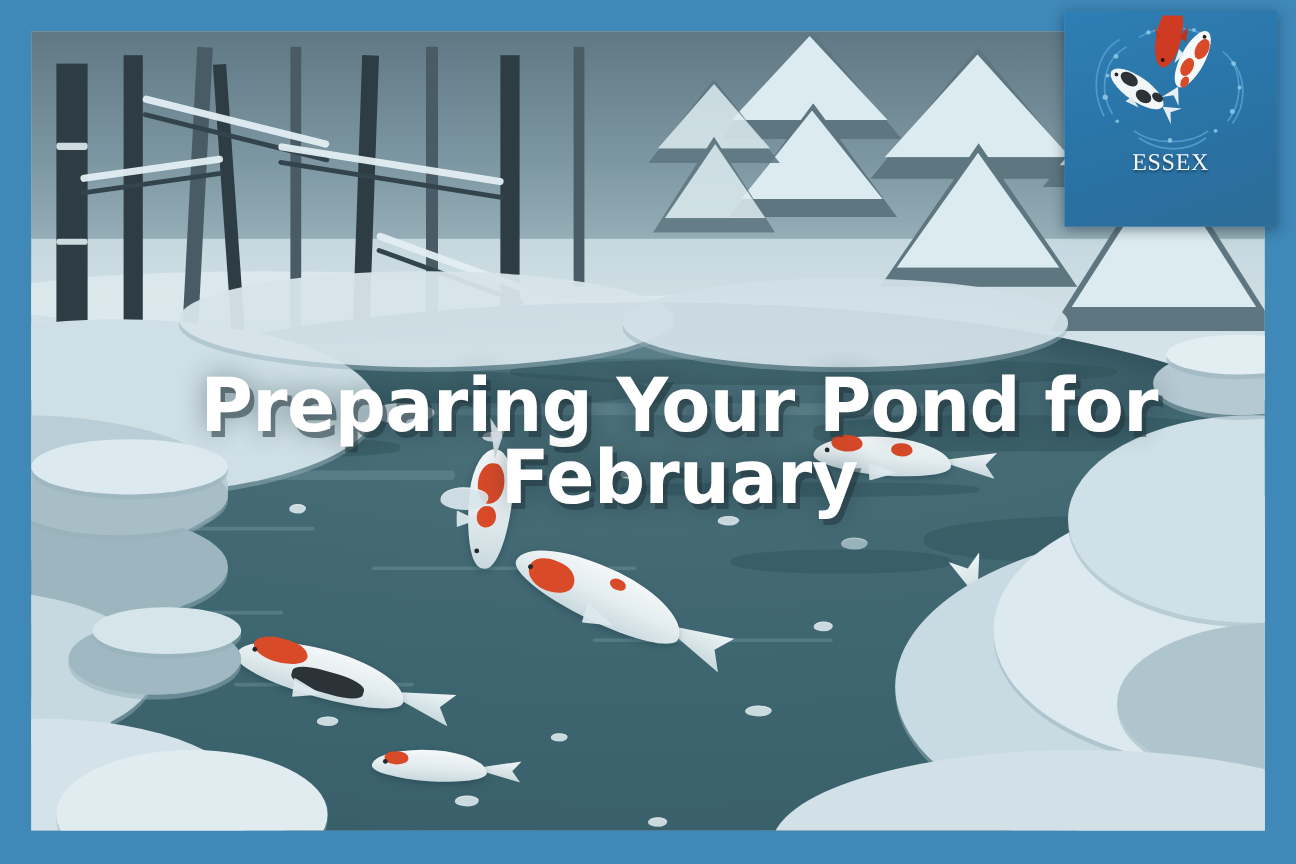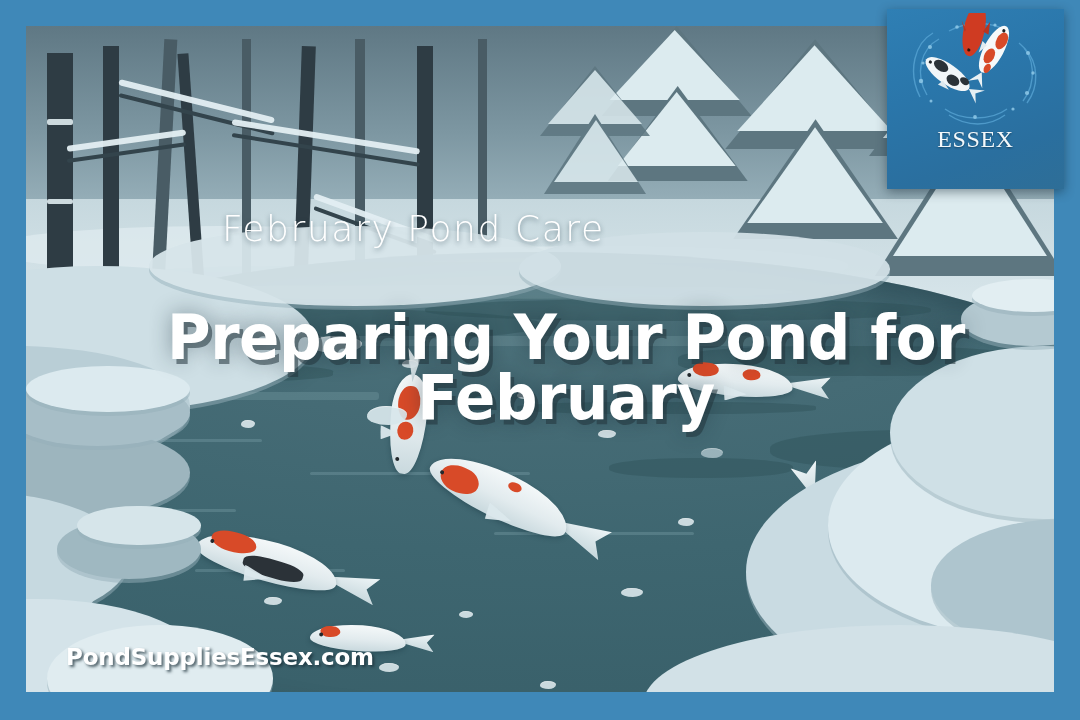--- a/index.html
+++ b/index.html
@@ -168,21 +168,21 @@
   #logo-text{
     position:absolute;left:0;top:116px;width:100%;
     text-align:center;
     font-family:"Liberation Serif",serif;
     color:#f3f8fb;
     line-height:1.18;
     letter-spacing:.6px;
     text-shadow:0 1px 2px rgba(10,30,45,.55);
   }
   #logo-text .l1{display:block;font-size:20px;}
-  #logo-text .l2{display:block;font-size:24px;}
+  #logo-text .l2{display:block;font-size:20px;}
 </style>
 </head>
 <body>
 
 <div id="banner">
 
   <div id="frame-border"></div>
 
   <div id="scene">
 
@@ -378,28 +378,26 @@
     <div class="shelf" style="left:3%;top:74%;width:14%;height:9%;background:#9fb8c1;"></div>
     <div class="shelf" style="left:5%;top:72%;width:12%;height:6%;background:#d6e5ea;"></div>
     <div class="shelf" style="left:-2%;top:53%;width:18%;height:10%;background:#a7bec7;"></div>
     <div class="shelf" style="left:0%;top:51%;width:16%;height:7%;background:#dceaef;"></div>
     <div class="shelf" style="left:91%;top:40%;width:14%;height:8%;background:#b4c9d1;"></div>
     <div class="shelf" style="left:92%;top:38%;width:12%;height:5%;background:#e2eef2;"></div>
 
     <div class="shelf" style="left:12%;top:30%;width:40%;height:12%;background:#d7e5ea;opacity:.95;"></div>
     <div class="shelf" style="left:48%;top:31%;width:36%;height:11%;background:#d2e1e7;opacity:.95;"></div>
 
-    <div id="kicker">February Pond Care</div>
 
     <div id="headline">
       <span class="ln">Preparing Your Pond for</span>
       <span class="ln">February</span>
     </div>
 
-    <div id="site-url">PondSuppliesEssex.com</div>
   </div>
 
   <div id="logo">
     <svg id="logo-art" viewBox="0 0 177 118">
 
       <g stroke="#5aa7d6" stroke-width="1.4" fill="none" opacity="0.75">
         <path d="M52 26 C33 36, 28 62, 40 82"></path>
         <path d="M46 20 C28 30, 20 58, 33 84"></path>
         <path d="M132 30 C148 42, 150 70, 136 88"></path>
         <path d="M138 36 C152 50, 152 74, 140 90"></path>

